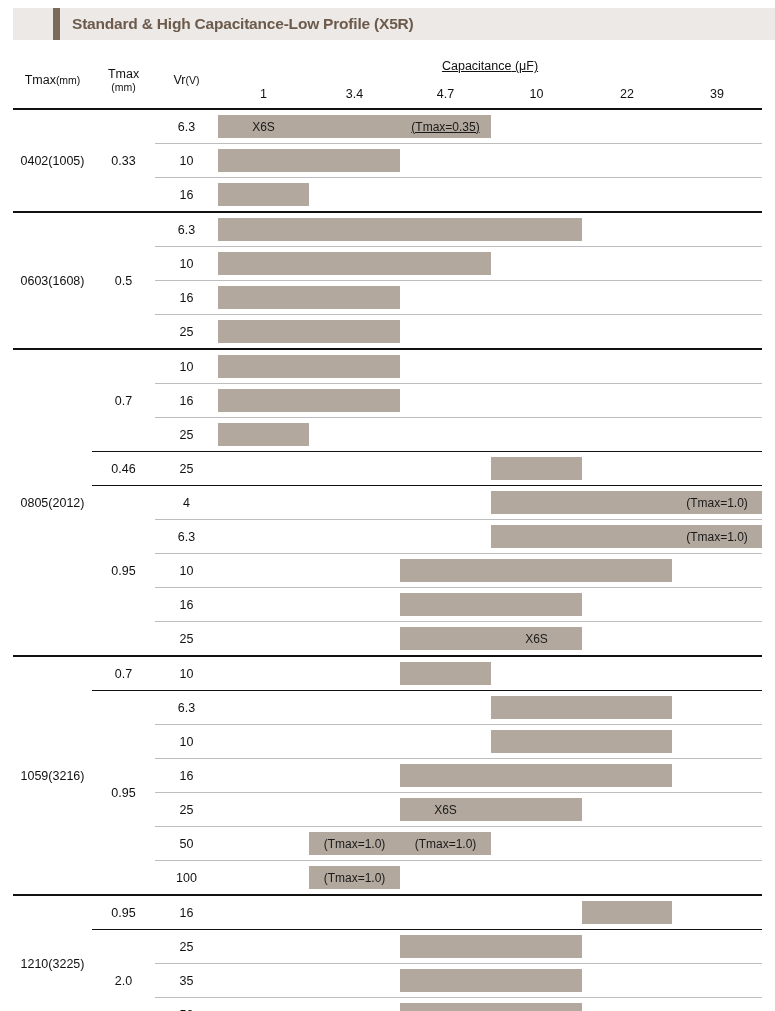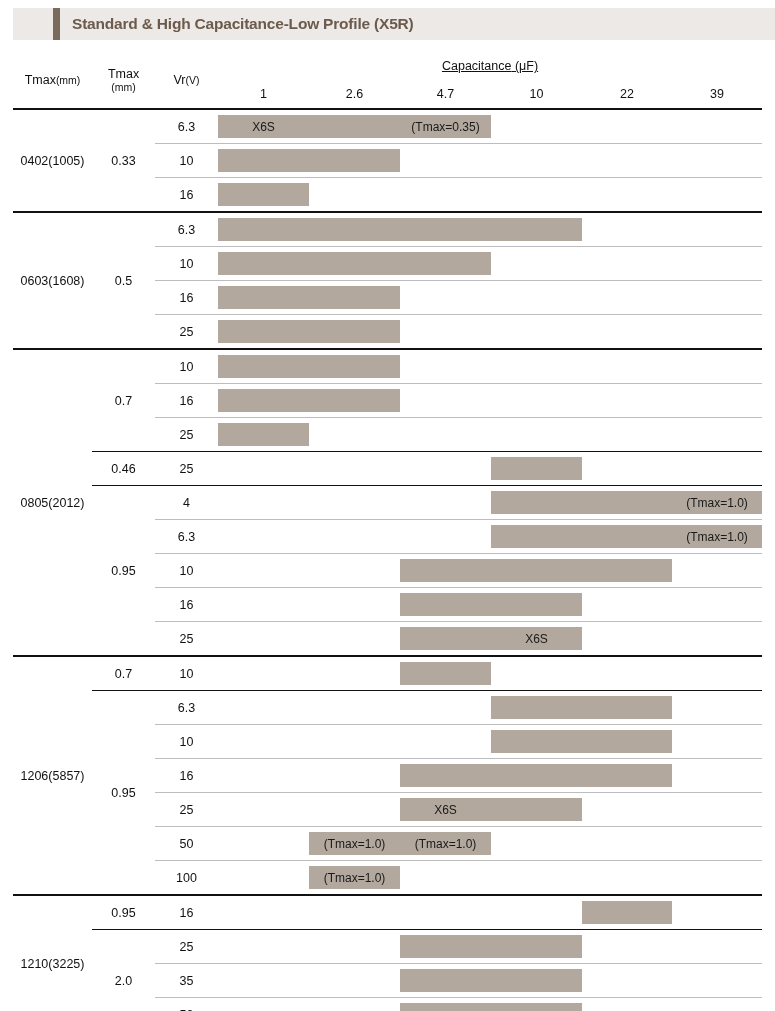--- a/index.html
+++ b/index.html
@@ -132,37 +132,37 @@
         <th class="hdr-main hthick-top hthick-bot vr" rowspan="2">
           <span>Vr</span><span class="sub">(V)</span>
         </th>
         <th class="hdr-cap-title hthick-top hlight-bot" colspan="6">
           <span>Capacitance</span>
           <span>(μF)</span>
         </th>
       </tr>
       <tr id="cap-val-row">
           <th class="hdr-cap-val hthick-bot vr">1</th>
-          <th class="hdr-cap-val hthick-bot vr">2.6</th>
+          <th class="hdr-cap-val hthick-bot vr">3.4</th>
           <th class="hdr-cap-val hthick-bot vr">4.7</th>
           <th class="hdr-cap-val hthick-bot vr">10</th>
           <th class="hdr-cap-val hthick-bot vr">22</th>
           <th class="hdr-cap-val hthick-bot">39</th>
         </tr>
     </thead>
     <tbody id="tbody">
         <tr class="datarow sec-top">
           <td class="sizecell vr" rowspan="3">0402(1005)</td>
           <td class="tmaxcell vr" rowspan="3">0.33</td>
           <td class="vrcell vr">6.3</td>
           <td class="barcell vr">
             <div class="barlayer" style="width: 544px;">
               <div class="bar" style="left: 0px; width: 273px;"></div>
               <div class="bar" style="background: transparent; left: 0px; width: 91px; z-index: 2;">X6S</div>
-              <div class="bar" style="background: transparent; left: 182px; width: 91px; z-index: 2;">(Tmax=0.35)</div>
+              <div class="bar" style="background: transparent; left: 182px; width: 91px; z-index: 2; text-decoration: underline;">(Tmax=0.35)</div>
             </div>
           </td>
           <td class="barcell vr"></td>
           <td class="barcell vr"></td>
           <td class="barcell vr"></td>
           <td class="barcell vr"></td>
           <td class="barcell"></td>
         </tr>
         <tr class="datarow rowline">
           <td class="vrcell vr">10</td>
@@ -362,21 +362,21 @@
               <div class="bar" style="background: transparent; left: 273px; width: 91px; z-index: 2;">X6S</div>
             </div>
           </td>
           <td class="barcell vr"></td>
           <td class="barcell vr"></td>
           <td class="barcell vr"></td>
           <td class="barcell vr"></td>
           <td class="barcell"></td>
         </tr>
         <tr class="datarow sec-top">
-          <td class="sizecell vr" rowspan="7">1206(5857)</td>
+          <td class="sizecell vr" rowspan="7">1059(3216)</td>
           <td class="tmaxcell vr" rowspan="1">0.7</td>
           <td class="vrcell vr">10</td>
           <td class="barcell vr">
             <div class="barlayer" style="width: 544px;">
               <div class="bar" style="left: 182px; width: 91px;"></div>
             </div>
           </td>
           <td class="barcell vr"></td>
           <td class="barcell vr"></td>
           <td class="barcell vr"></td>

